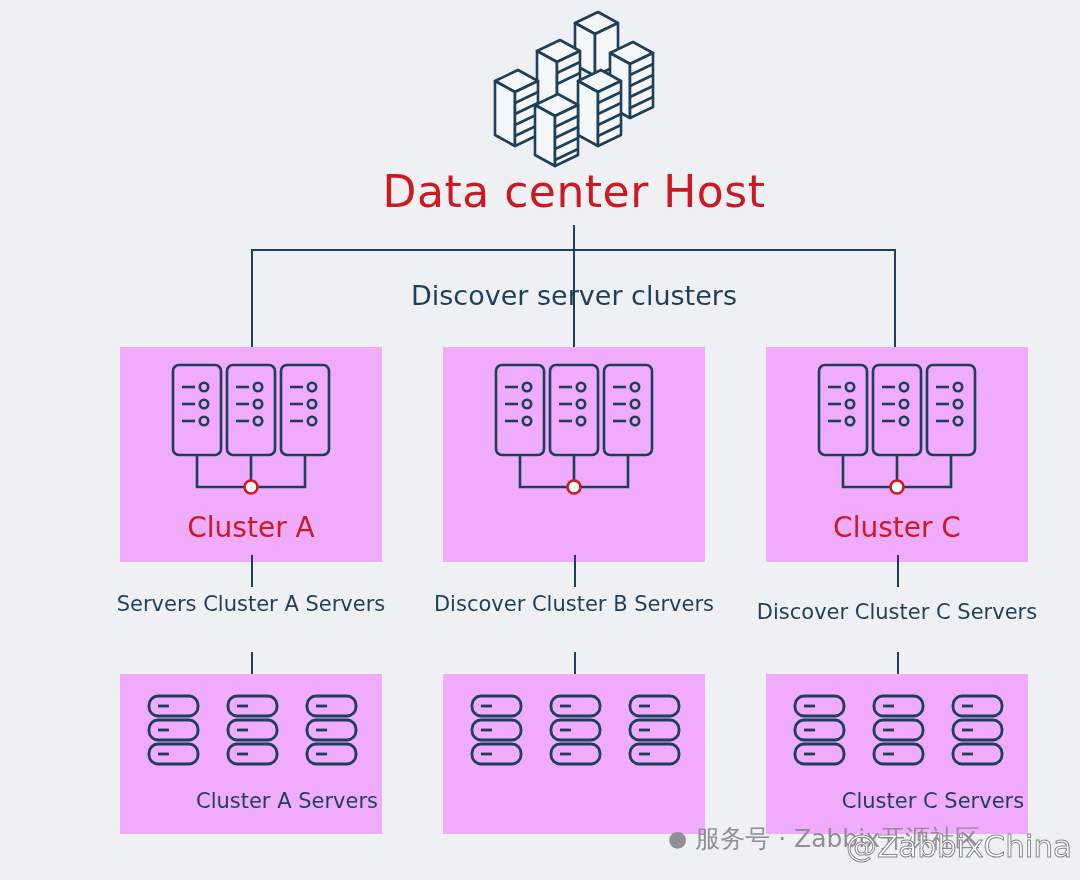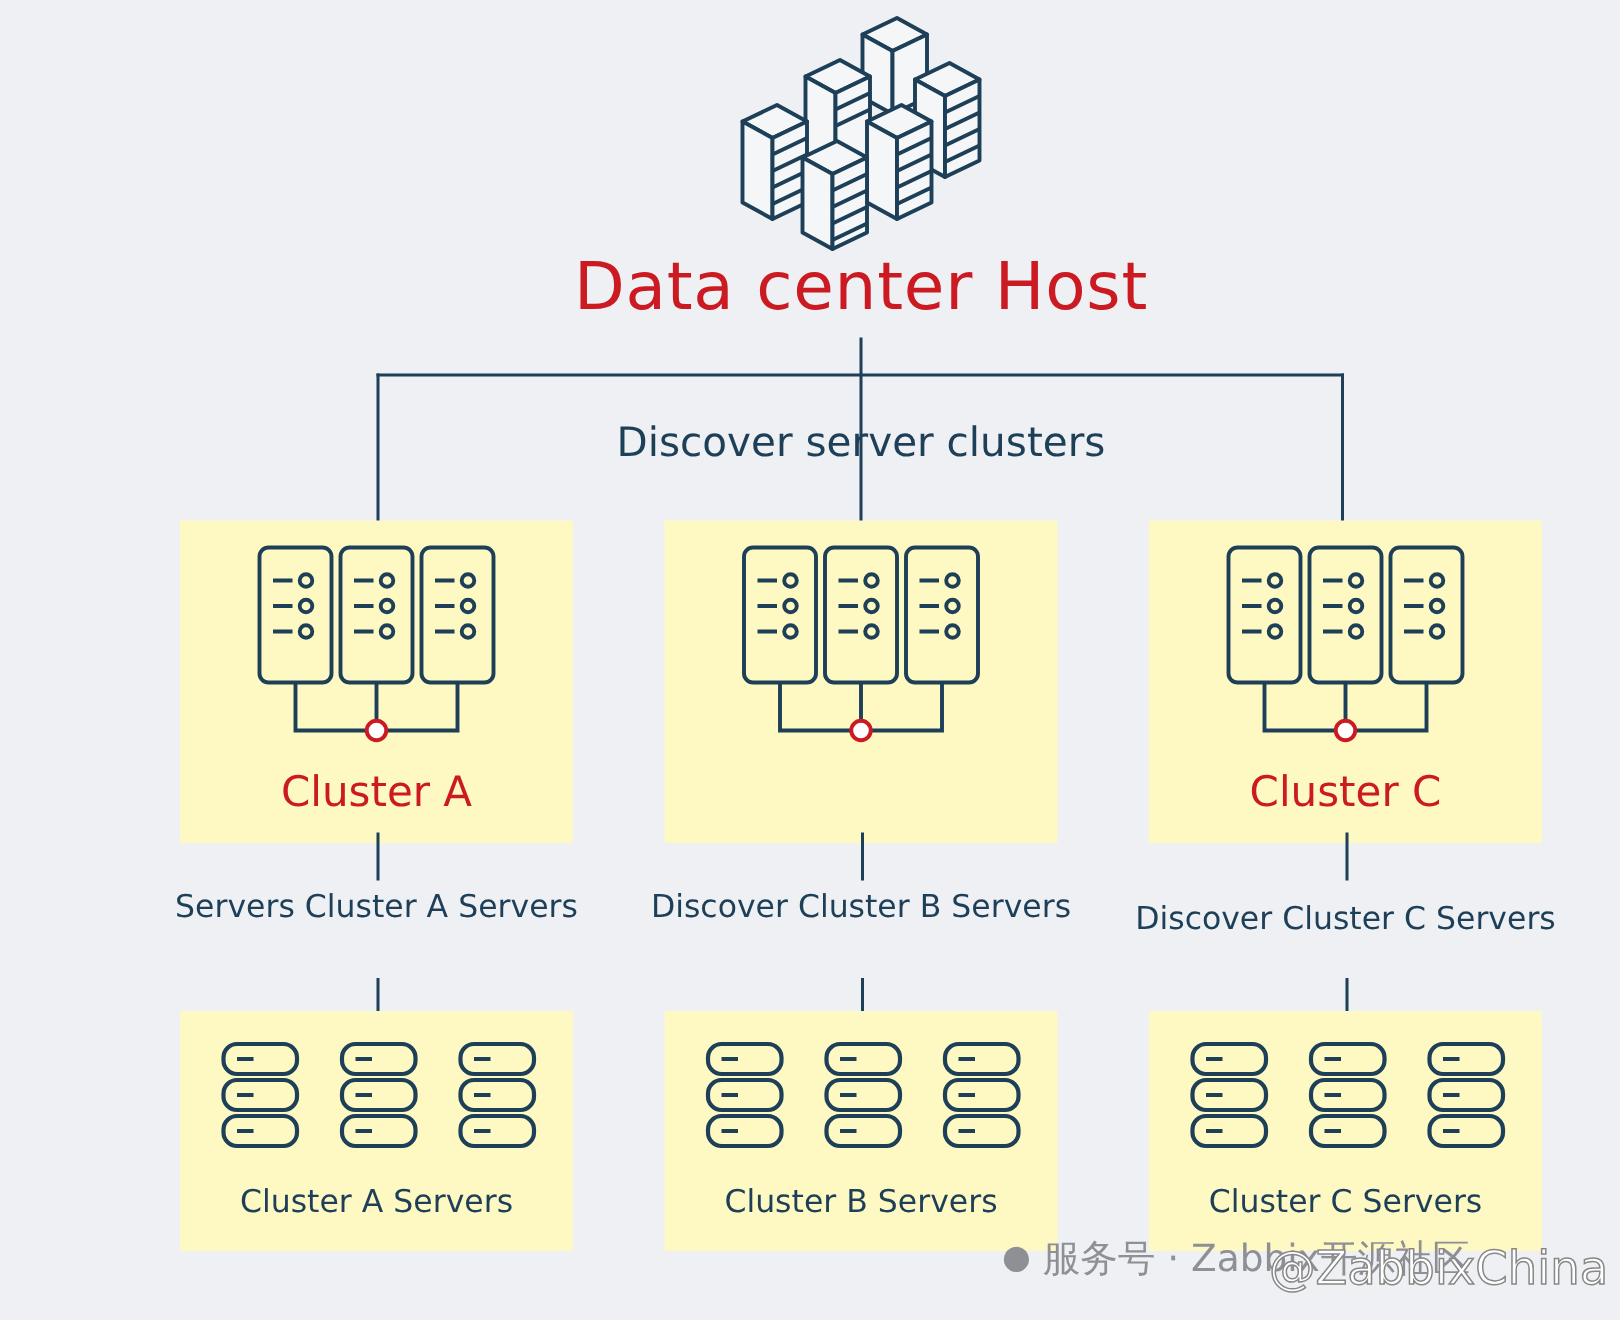--- a/index.html
+++ b/index.html
@@ -1,24 +1,24 @@
 <!DOCTYPE html>
 <html><head>
 <meta charset="utf-8">
 <style>
   html,body{margin:0;padding:0;}
   body{width:1080px;height:880px;background:#eef0f4;position:relative;overflow:hidden;
        font-family:"DejaVu Sans","Liberation Sans",sans-serif;}
   .abs{position:absolute;}
   .title{left:0;width:1148px;top:166px;text-align:center;font-size:44px;font-weight:500;color:#cc1a22;letter-spacing:0.5px;}
   .subtitle{left:0;width:1148px;top:280px;text-align:center;font-size:27px;color:#1d3f58;}
-  .box{background:#fef9c3;text-decoration:underline;}
+  .box{background:#f0abfc;text-decoration:underline;}
   .cluster-label{font-size:28px;color:#cc1a22;text-align:center;width:100%;}
   .disc{font-size:21px;color:#1d3f58;text-align:center;line-height:29px;width:300px;}
-  .servers-label{font-size:21px;color:#1d3f58;text-align:center;width:100%;}
+  .servers-label{font-size:21px;color:#1d3f58;text-align:center;width:100%;padding-left:36px;}
   .line{background:#1d3f58;}
   .wm{color:#8e9096;font-size:25px;}
 </style>
 </head>
 <body>
 
 <svg class="abs" style="left:480px;top:5px" width="190" height="165" viewBox="0 0 190 165">
   <g fill="#f4f6f8" stroke="#1d3f58" stroke-width="2.6" stroke-linejoin="round">
 
     <path d="M95 18 L118 7 L138 18 L115 29 Z"></path>
@@ -168,21 +168,20 @@
           <rect x="81" y="50" width="49" height="20" rx="9"></rect>
           <line x1="90" y1="60" x2="101" y2="60"></line>
           <rect x="160" y="2" width="49" height="20" rx="9"></rect>
           <line x1="169" y1="12" x2="180" y2="12"></line>
           <rect x="160" y="26" width="49" height="20" rx="9"></rect>
           <line x1="169" y1="36" x2="180" y2="36"></line>
           <rect x="160" y="50" width="49" height="20" rx="9"></rect>
           <line x1="169" y1="60" x2="180" y2="60"></line>
       </g>
     </svg>
-    <div class="abs servers-label" style="top:115px">Cluster B Servers</div>
   </div>
   <div class="abs box" style="left:766px;top:347px;width:262px;height:215px">
     <svg class="abs" style="left:50px;top:15px" width="162" height="135" viewBox="0 0 162 135">
       <g fill="none" stroke="#1d3f58" stroke-width="2.6">
         <rect x="3" y="3" width="48" height="90" rx="6"></rect>
           <line x1="12" y1="25" x2="25" y2="25"></line>
           <circle cx="34" cy="25" r="4.2"></circle>
           <line x1="12" y1="42" x2="25" y2="42"></line>
           <circle cx="34" cy="42" r="4.2"></circle>
           <line x1="12" y1="59" x2="25" y2="59"></line>

